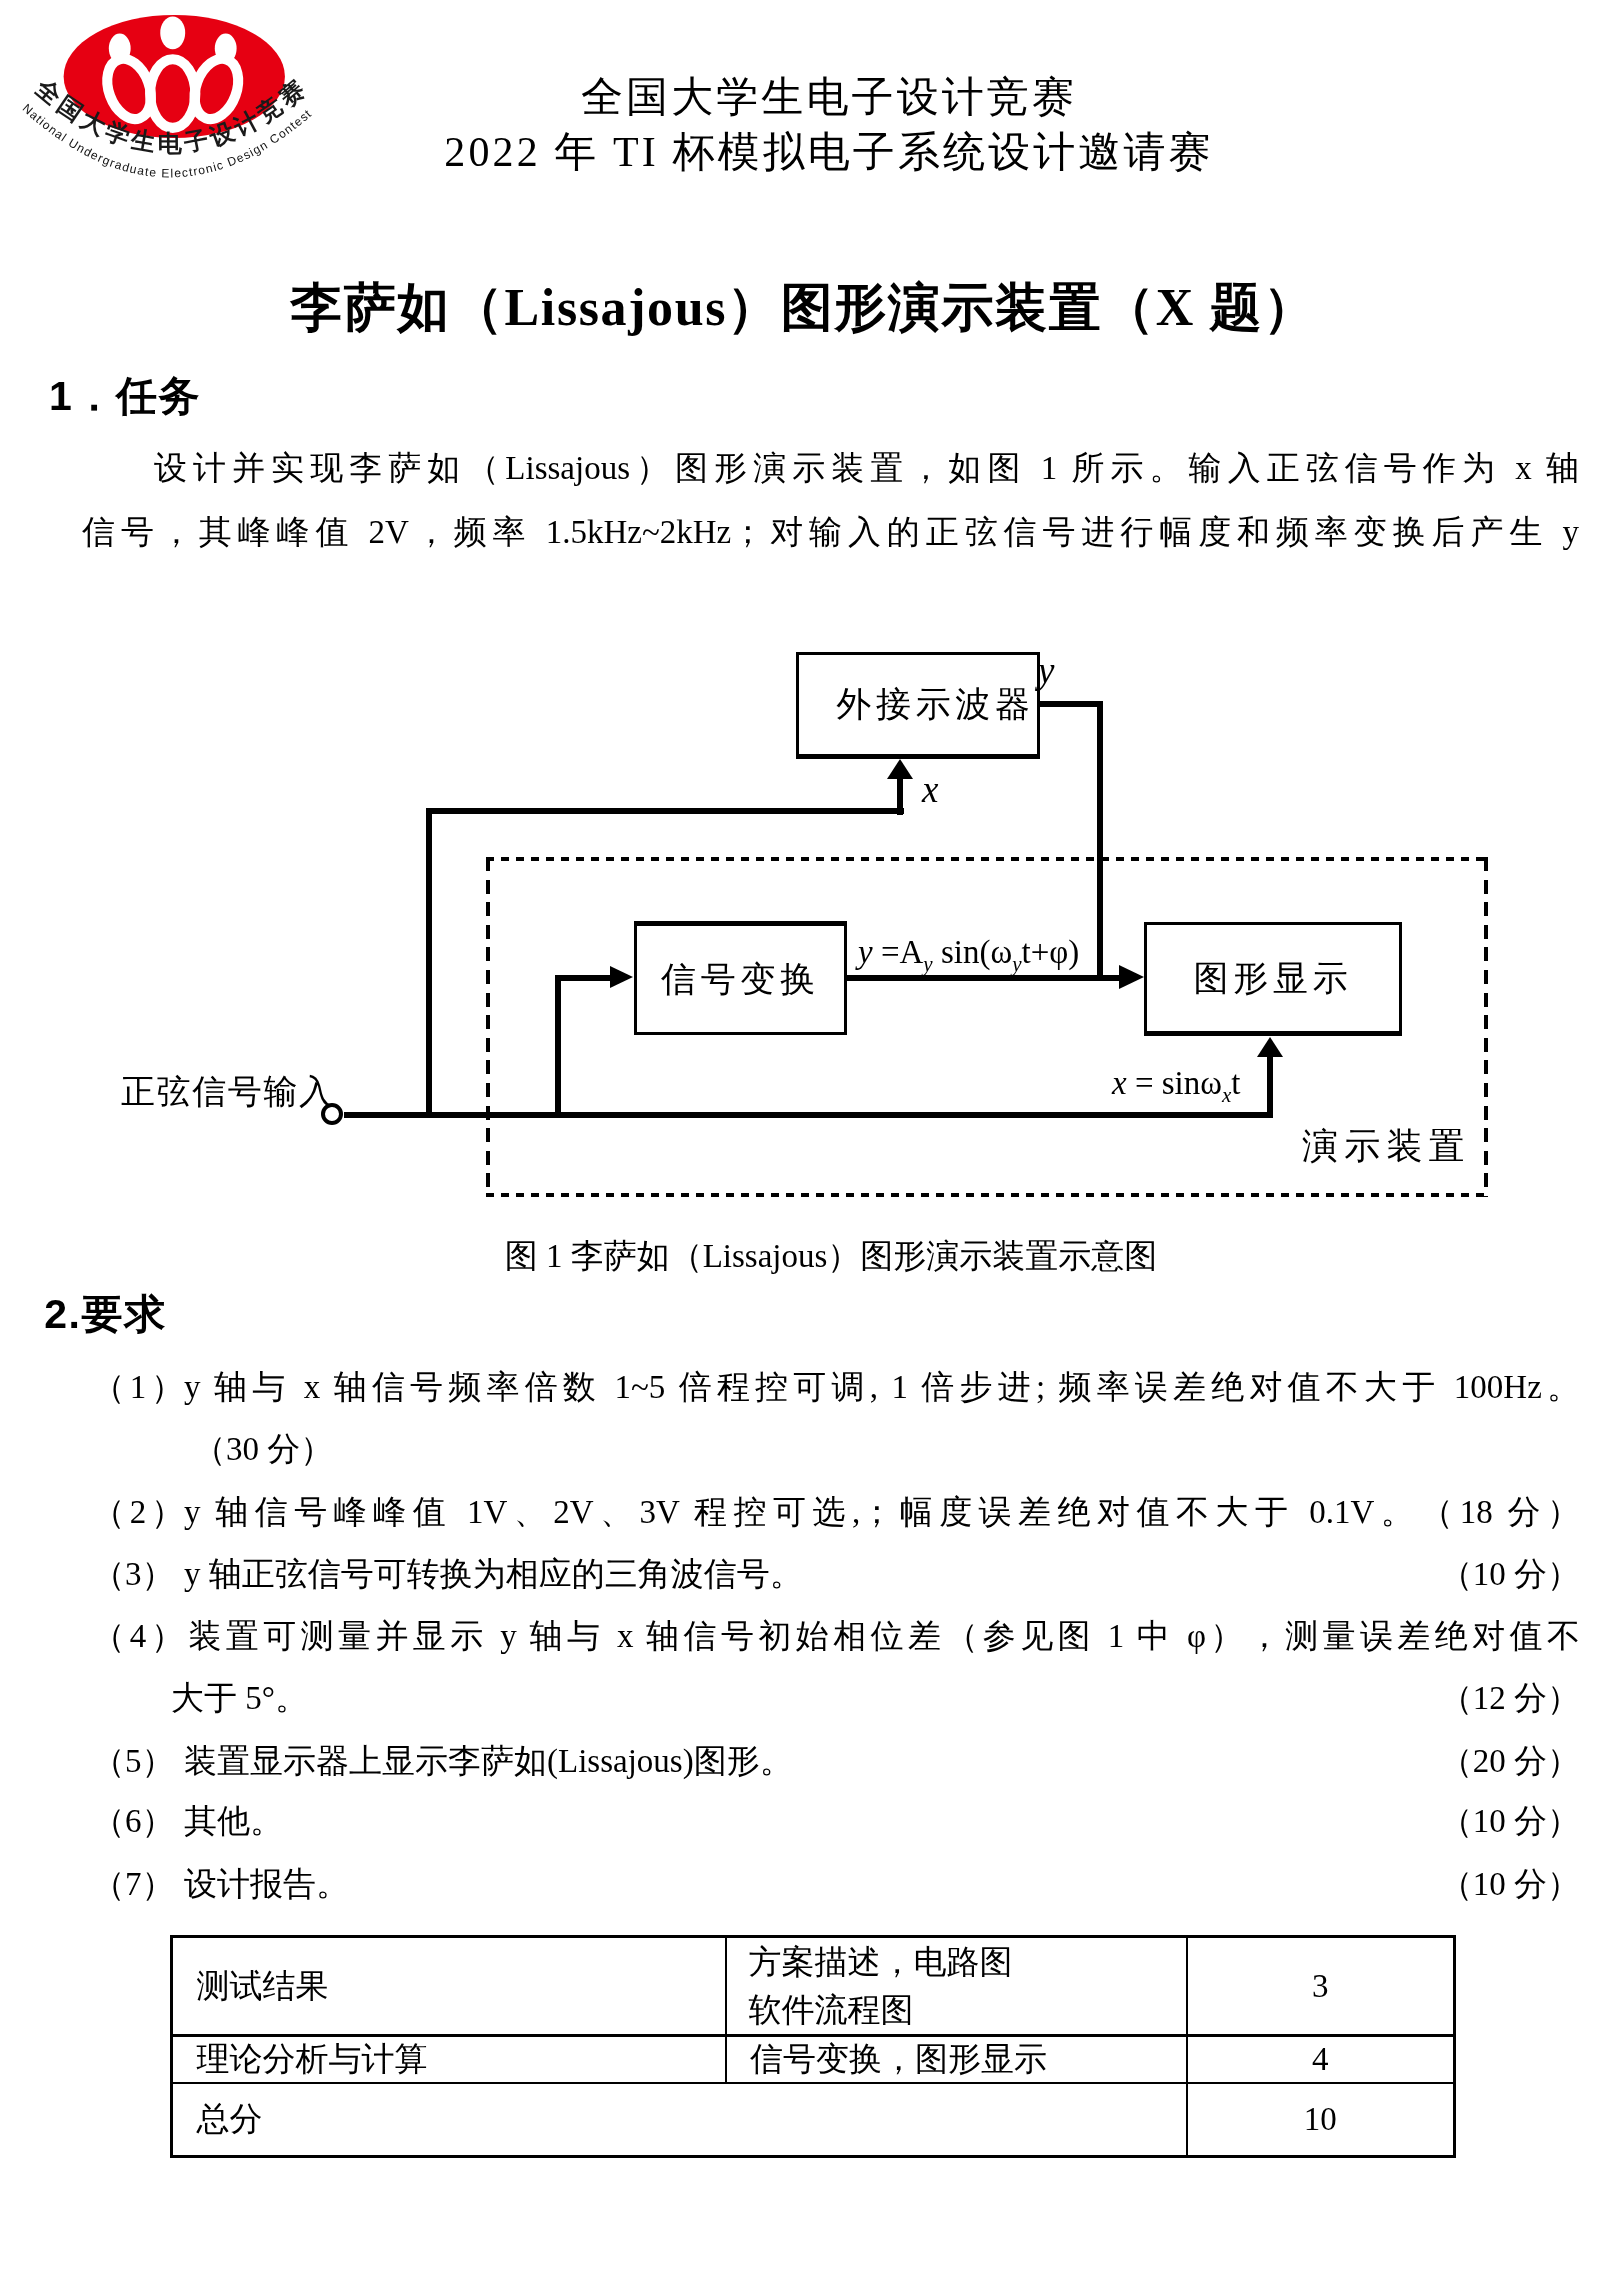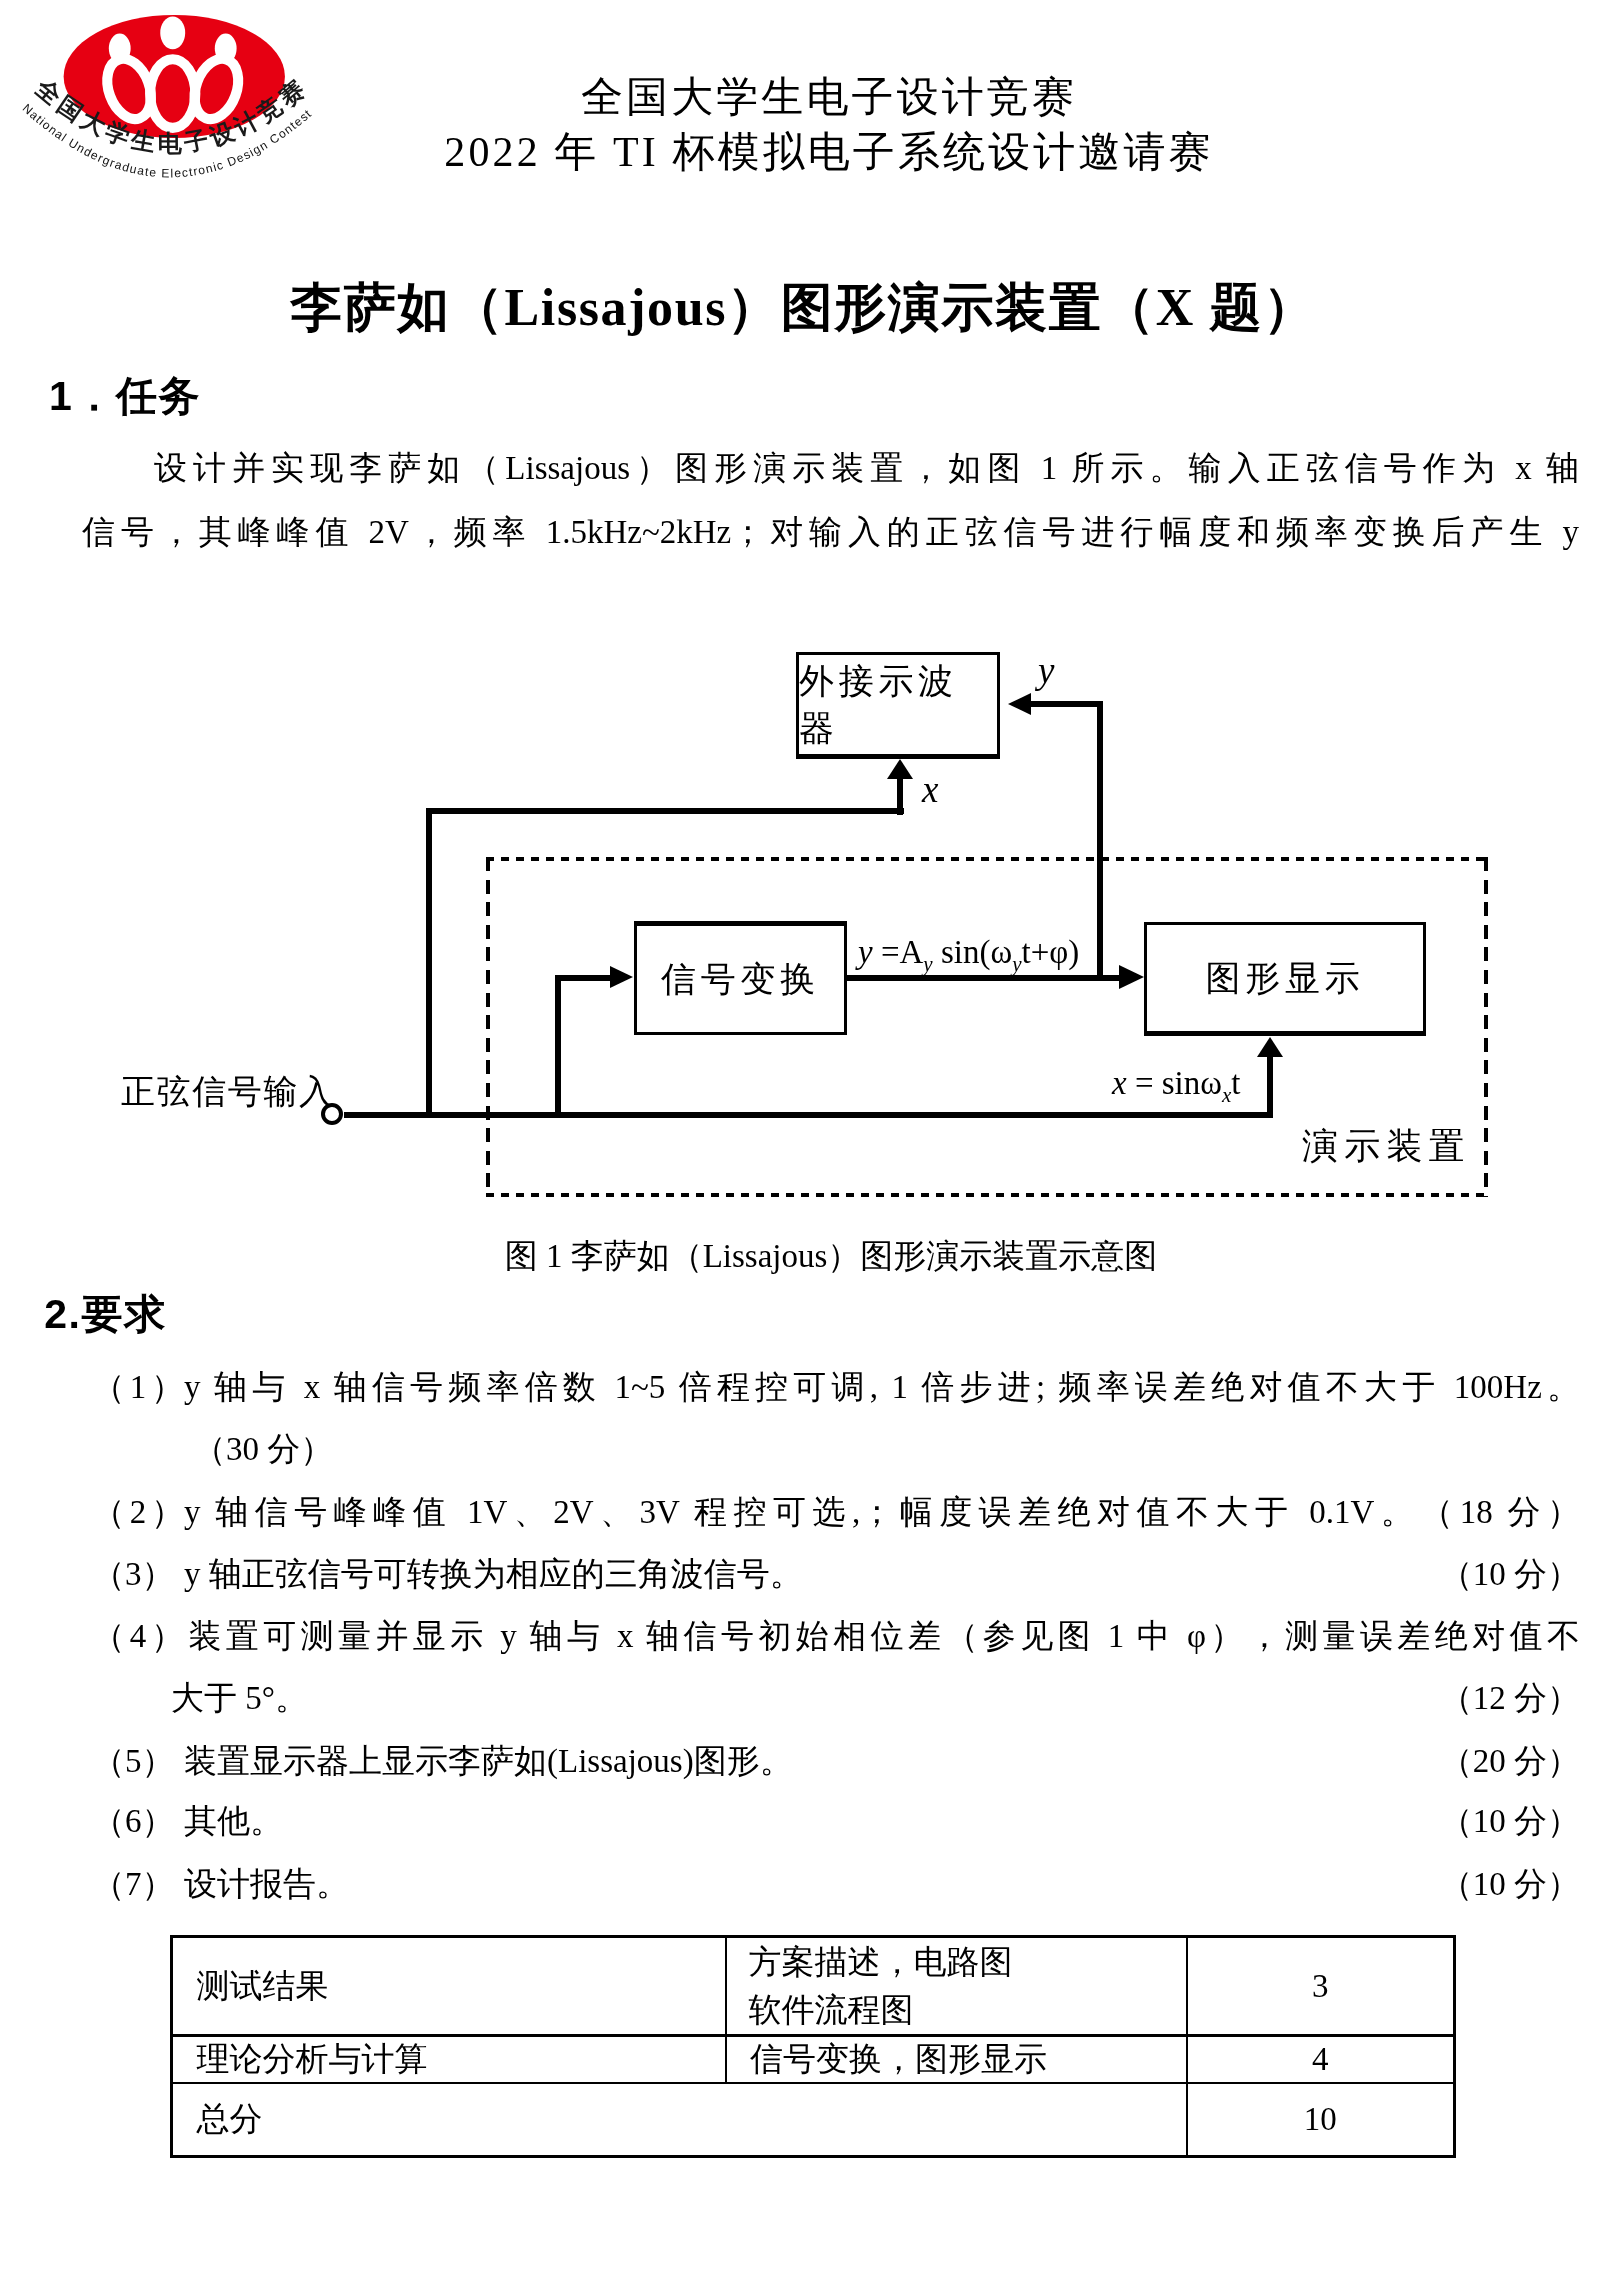--- a/index.html
+++ b/index.html
@@ -114,27 +114,27 @@
 
   <div class="abs vline" style="left:1097px;top:701px;height:279px;"></div>
   <div class="abs hline" style="left:1031px;top:701px;width:72px;"></div>
   <div class="abs tri" style="left:1008px;top:693px;border-top:11.7px solid transparent;border-bottom:11.7px solid transparent;border-right:23.4px solid #000;"></div>
 
   <div class="abs vline" style="left:1267px;top:1056px;height:62px;"></div>
   <div class="abs tri" style="left:1257px;top:1037px;border-left:13.2px solid transparent;border-right:13.2px solid transparent;border-bottom:20px solid #000;"></div>
 
   <div class="abs" style="left:321px;top:1103px;width:14px;height:14px;border:4.7px solid #000;border-radius:50%;background:#fff;"></div>
 
-  <div class="abs dbox" style="left:796px;top:652px;width:204px;height:107px;border-bottom-width:5.4px;">
+  <div class="abs dbox" style="left:796px;top:652px;width:244px;height:107px;border-bottom-width:5.4px;padding-left:35px;">
     <span>外接示波器</span>
   </div>
   <div class="abs dbox" style="left:634px;top:921px;width:213px;height:114px;border-top-width:5.4px;">
     <span>信号变换</span>
   </div>
-  <div class="abs dbox" style="left:1144px;top:922px;width:282px;height:114px;border-bottom-width:5.4px;">
+  <div class="abs dbox" style="left:1144px;top:922px;width:258px;height:114px;border-bottom-width:5.4px;">
     <span>图形显示</span>
   </div>
 
   <div class="abs varlab" style="left:1038px;top:652px;">y</div>
   <div class="abs varlab" style="left:922px;top:771px;">x</div>
   <div class="abs" id="fig-input-label" style="left:121px;top:1073px;">正弦信号输入</div>
   <div class="abs" id="fig-device-label" style="left:1302px;top:1122px;">演示装置</div>
 
   <div class="abs formula" style="left:858px;top:934px;"><span class="fvar">y</span><span> =A</span><sub class="fvar">y</sub><span> sin(ω</span><sub class="fvar">y</sub><span>t+φ)</span></div>
 

